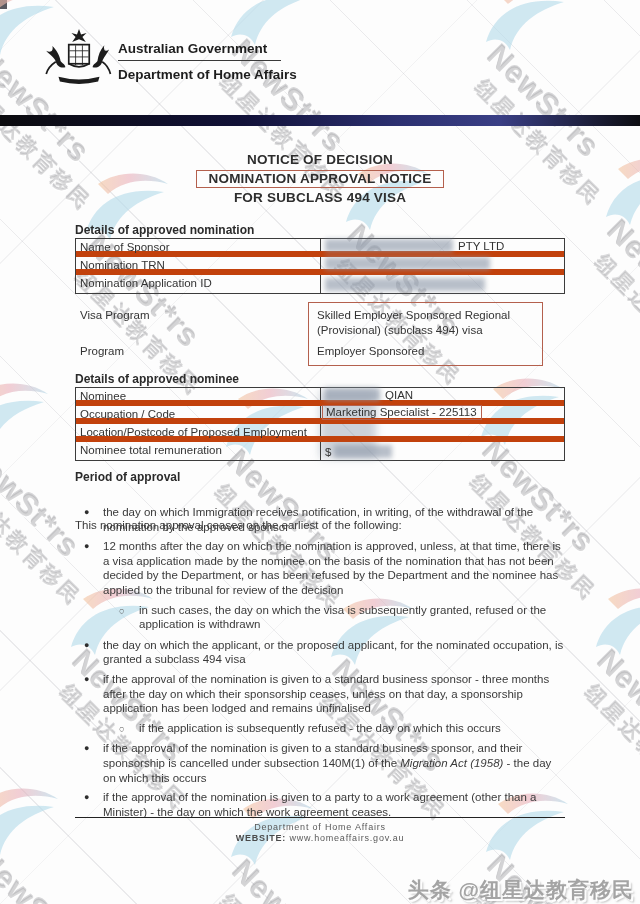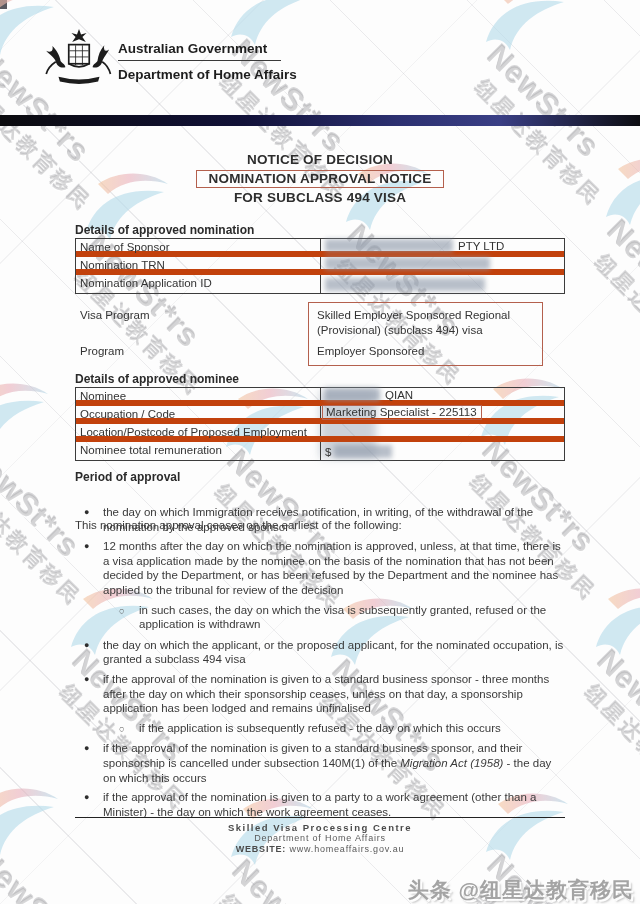--- a/index.html
+++ b/index.html
@@ -389,20 +389,19 @@
         <span class="b-text"><span>if the approval of the nomination is given to a standard business sponsor, and their sponsorship is cancelled under subsection 140M(1) of the </span><i>Migration Act (1958)</i><span> - the day on which this occurs</span></span>
       </div>
       <div class="bullet">
         <span class="b-marker">●</span>
         <span class="b-text">if the approval of the nomination is given to a party to a work agreement (other than a Minister) - the day on which the work agreement ceases.</span>
       </div>
     </div>
 
     <div class="footer-rule"></div>
     <div class="footer">
-      <div class="footer-centre">Skilled Visa Processing Centre</div>
       <div class="footer-dept">Department of Home Affairs</div>
       <div class="footer-web"><b>WEBSITE:</b> <span>www.homeaffairs.gov.au</span></div>
     </div>
 
     <div class="credit">头条 @纽星达教育移民</div>
   </div>
 </div>
 
 </body></html>

